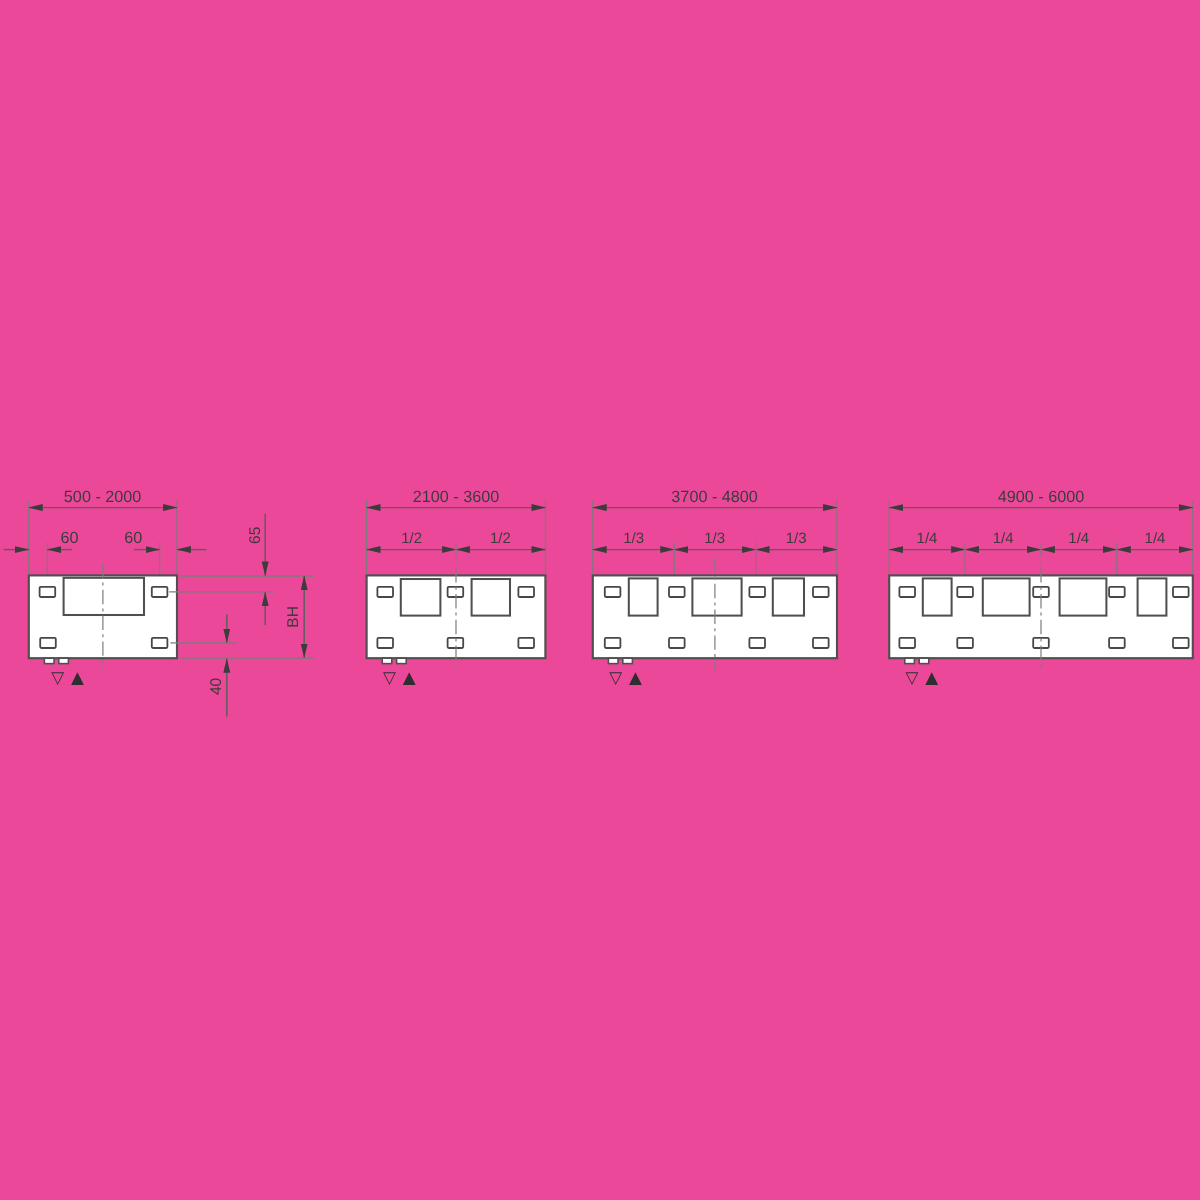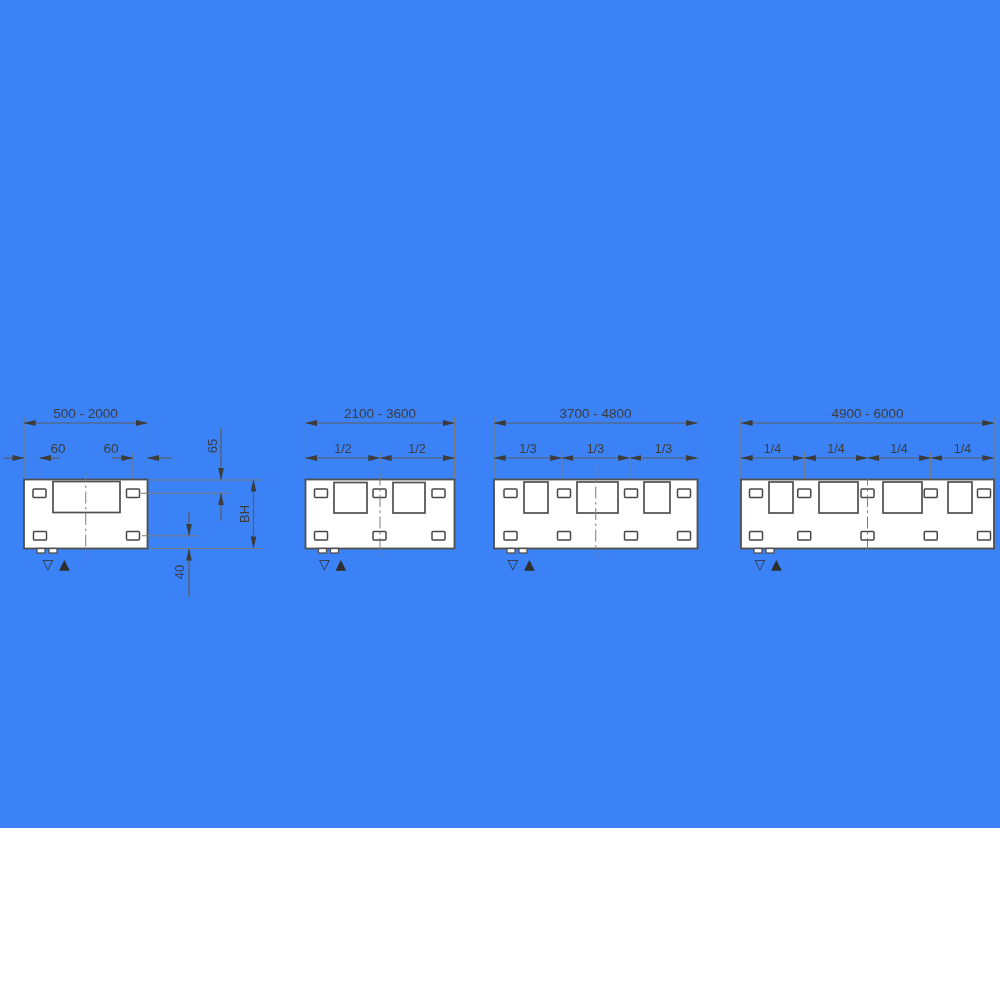--- a/index.html
+++ b/index.html
@@ -1,16 +1,16 @@
 <!DOCTYPE html>
 <html><head>
 <meta charset="utf-8">
 <style>
   html,body{margin:0;padding:0;background:#ffffff;}
-  .stage{position:relative;width:1000px;height:828px;background:#3b82f6;overflow:hidden;}
+  .stage{position:relative;width:1000px;height:1000px;background:#ec4899;overflow:hidden;}
   svg{display:block;}
   
   .ol   {stroke:#4f4f4f;stroke-width:1.8;fill:#ffffff;}
   .cut  {stroke:#4f4f4f;stroke-width:1.7;fill:#ffffff;}
   .slot {stroke:#474747;stroke-width:1.5;fill:#ffffff;}
   .tab  {stroke:#4f4f4f;stroke-width:1.3;fill:#ffffff;}
   .ext  {stroke:#7b7b7b;stroke-width:1.1;fill:none;}
   .dim  {stroke:#5d5d5d;stroke-width:1.2;fill:none;}
   .cl   {stroke:#7d7d7d;stroke-width:1;fill:none;stroke-dasharray:12 3.5 2.5 3.5;}
   text  {fill:#3c3c3c;font-family:"Liberation Sans",sans-serif;}

